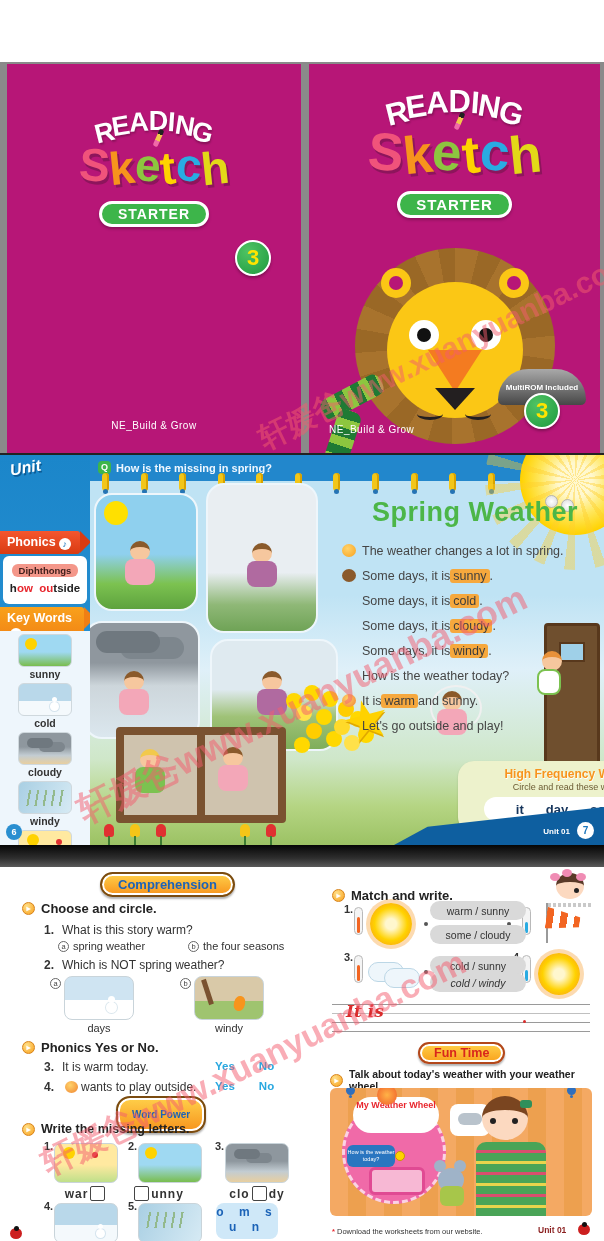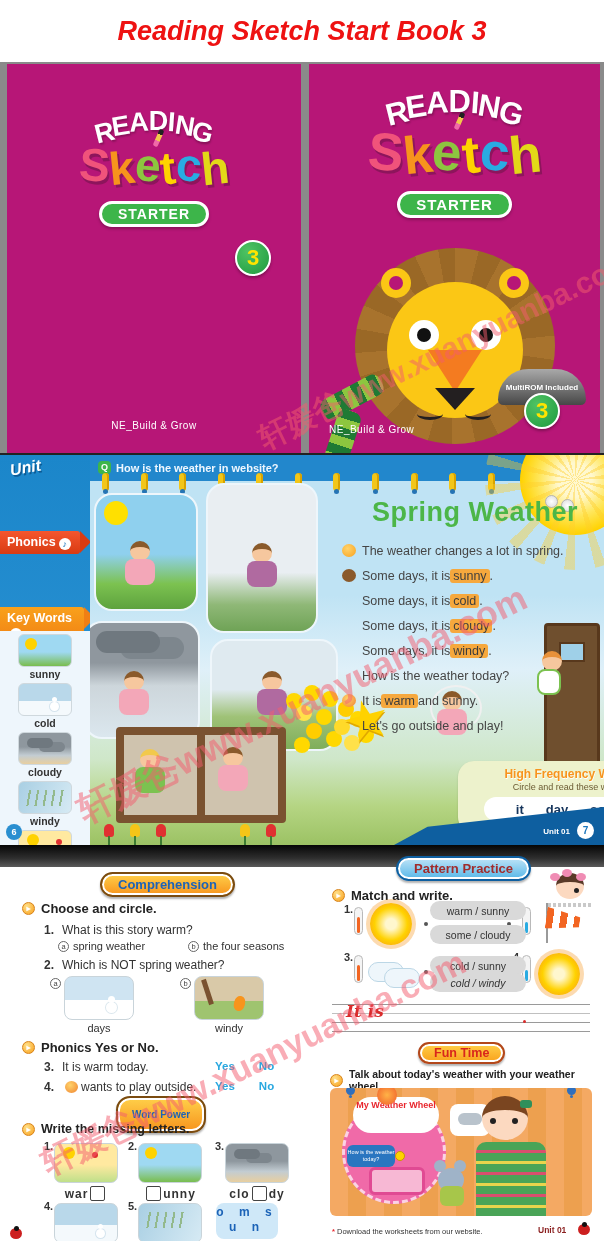--- a/index.html
+++ b/index.html
@@ -261,23 +261,20 @@
   .wm { position:absolute; color:rgba(244,92,110,.5); font-weight:bold; transform:rotate(-26deg); white-space:nowrap; pointer-events:none; z-index:50; }
   .wm1 { left:240px; top:330px; font-size:30px; }
   .wm2 { left:55px;  top:680px; font-size:36px; }
   .wm3 { left:20px;  top:1040px; font-size:34px; }
 </style>
 </head>
 <body>
 
 <div class="page">
 
-  <div class="header">
-    <div class="header-title">Reading Sketch Start Book 3</div>
-  </div>
 
   <div class="covers">
 
     <div class="cover left">
       <div class="logo">
         <div class="logo-reading">
           <span>R</span>
             <span>E</span>
             <span>A</span>
             <span>D</span>
@@ -337,20 +334,27 @@
   </div>
 
   <div class="spread">
 
     <div class="sidebar">
       <div class="unit-word">Unit</div>
 
       <div class="banner phonics">
         <span>Phonics</span><span class="audio-dot">♪</span>
       </div>
+      <div class="phonics-box">
+        <span class="diphthongs-tag">Diphthongs</span>
+        <div class="phonics-words">
+          <span>h</span><span class="hl-red">ow</span><span></span>
+          &nbsp;<span class="hl-red">ou</span><span>tside</span>
+        </div>
+      </div>
 
       <div class="banner keywords">
         <span>Key Words</span><span class="audio-dot">♪</span>
       </div>
 
       <div class="kw-panel">
         <div class="kw-item">
           <div class="thumb t-sunny"></div>
           <div class="kw-label">sunny</div>
         </div>
@@ -370,21 +374,21 @@
           <div class="thumb t-warm"></div>
 
         </div>
         <div class="page-num-left">6</div>
       </div>
     </div>
 
     <div class="scene">
       <div class="q-row">
         <span class="q-marker">Q</span>
-        <span class="q-text">How is the weather in website?</span>
+        <span class="q-text">How is the missing in spring?</span>
       </div>
       <div class="spiral">
         <span></span>
           <span></span>
           <span></span>
           <span></span>
           <span></span>
           <span></span>
           <span></span>
           <span></span>
@@ -582,39 +586,38 @@
     <span class="play-icon">▸</span>
     <span>Write the missing letters.</span>
   </div>
 
   <span class="wp-num" style="left:44px; top:1140px;">1.</span>
   <div class="wp-pic thumb t-warm" style="left:54px;  top:1143px; width:64px; height:40px;"></div>
   <div class="wp-word" style="left:46px; top:1186px;"><span>war</span><span class="letter-box"></span><span></span></div>
 
   <span class="wp-num" style="left:128px; top:1140px;">2.</span>
   <div class="wp-pic thumb t-sunny" style="left:138px; top:1143px; width:64px; height:40px;"></div>
-  <div class="wp-word" style="left:130px; top:1186px;"><span></span><span class="letter-box"></span><span>unny</span></div>
+  <div class="wp-word" style="left:118px; top:1186px;"><span></span><span class="letter-box"></span><span>unny</span></div>
 
   <span class="wp-num" style="left:215px; top:1140px;">3.</span>
   <div class="wp-pic thumb t-cloudy" style="left:225px; top:1143px; width:64px; height:40px;"></div>
   <div class="wp-word" style="left:217px; top:1186px;"><span>clo</span><span class="letter-box"></span><span>dy</span></div>
 
   <span class="wp-num" style="left:44px; top:1172px; top:1200px;">4.</span>
   <div class="wp-pic thumb t-cold" style="left:54px; top:1203px; width:64px; height:40px;"></div>
 
   <span class="wp-num" style="left:128px; top:1200px;">5.</span>
   <div class="wp-pic thumb t-windy" style="left:138px; top:1203px; width:64px; height:40px;"></div>
 
   <div class="letter-bank" style="left:216px; top:1203px;">
     <div><span>o</span> <span>m</span> <span>s</span></div>
     <div><span>u</span> <span>n</span></div>
   </div>
   <div class="ladybug" style="left:10px; top:1228px;"></div>
 
-  <div class="badge blue" style="left:396px; top:856px;">Pattern Practice</div>
   <div class="avatar-sticker">
     <div class="avatar-face"></div>
     <div class="avatar-caption"></div>
   </div>
   <div class="sec-title" style="left:332px; top:888px;">
     <span class="play-icon">▸</span>
     <span>Match and write.</span>
   </div>
 
   <span class="mp-num" style="left:344px; top:903px;">1.</span>

